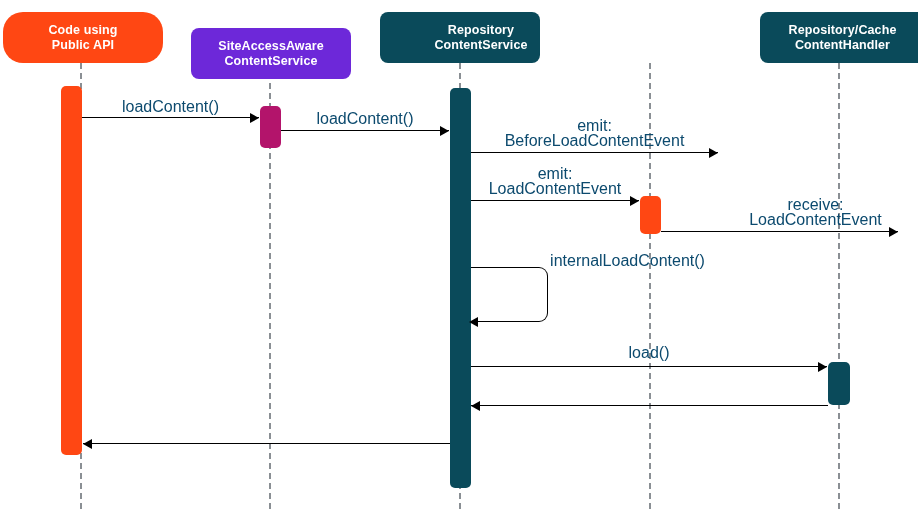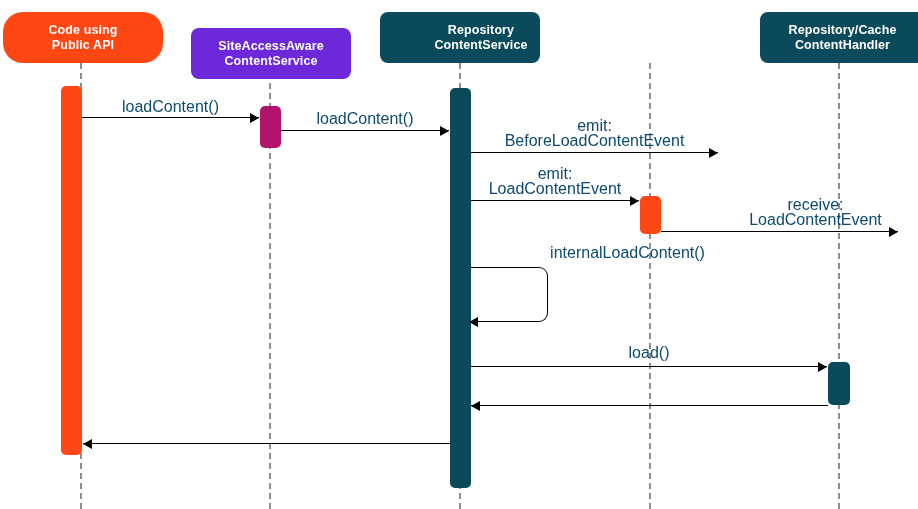--- a/index.html
+++ b/index.html
@@ -80,21 +80,21 @@
     <div class="msg-line" style="left: 471px; top: 200px; width: 168px;"></div>
     <div class="msg-head right" style="top: 196px; left: 630px;"></div>
     <div class="msg-label" style="left: 471px; top: 166px; width: 168px;">emit:
 LoadContentEvent</div>
     <div class="msg-line" style="left: 661px; top: 231px; width: 237px;"></div>
     <div class="msg-head right" style="top: 227px; left: 889px;"></div>
     <div class="msg-label" style="left: 661px; top: 197px; width: 237px; margin-left: 36px;">receive:
 LoadContentEvent</div>
     <div class="selfcall" style="left: 471px; top: 267px; width: 77px; height: 55px;"></div>
     <div class="msg-head left" style="left: 469px; top: 317px;"></div>
-    <div class="msg-label" style="left: 490px; top: 245px; width: 275px;">internalLoadContent()</div>
+    <div class="msg-label" style="left: 490px; top: 253px; width: 275px;">internalLoadContent()</div>
     <div class="msg-line" style="left: 471px; top: 366px; width: 356px;"></div>
     <div class="msg-head right" style="top: 362px; left: 818px;"></div>
     <div class="msg-label" style="left: 471px; top: 345px; width: 356px;">load()</div>
     <div class="msg-line" style="left: 471px; top: 405px; width: 357px;"></div>
     <div class="msg-head left" style="top: 401px; left: 471px;"></div>
     <div class="msg-line" style="left: 83px; top: 443px; width: 367px;"></div>
     <div class="msg-head left" style="top: 439px; left: 83px;"></div>
   </div>
 
 </body></html>

